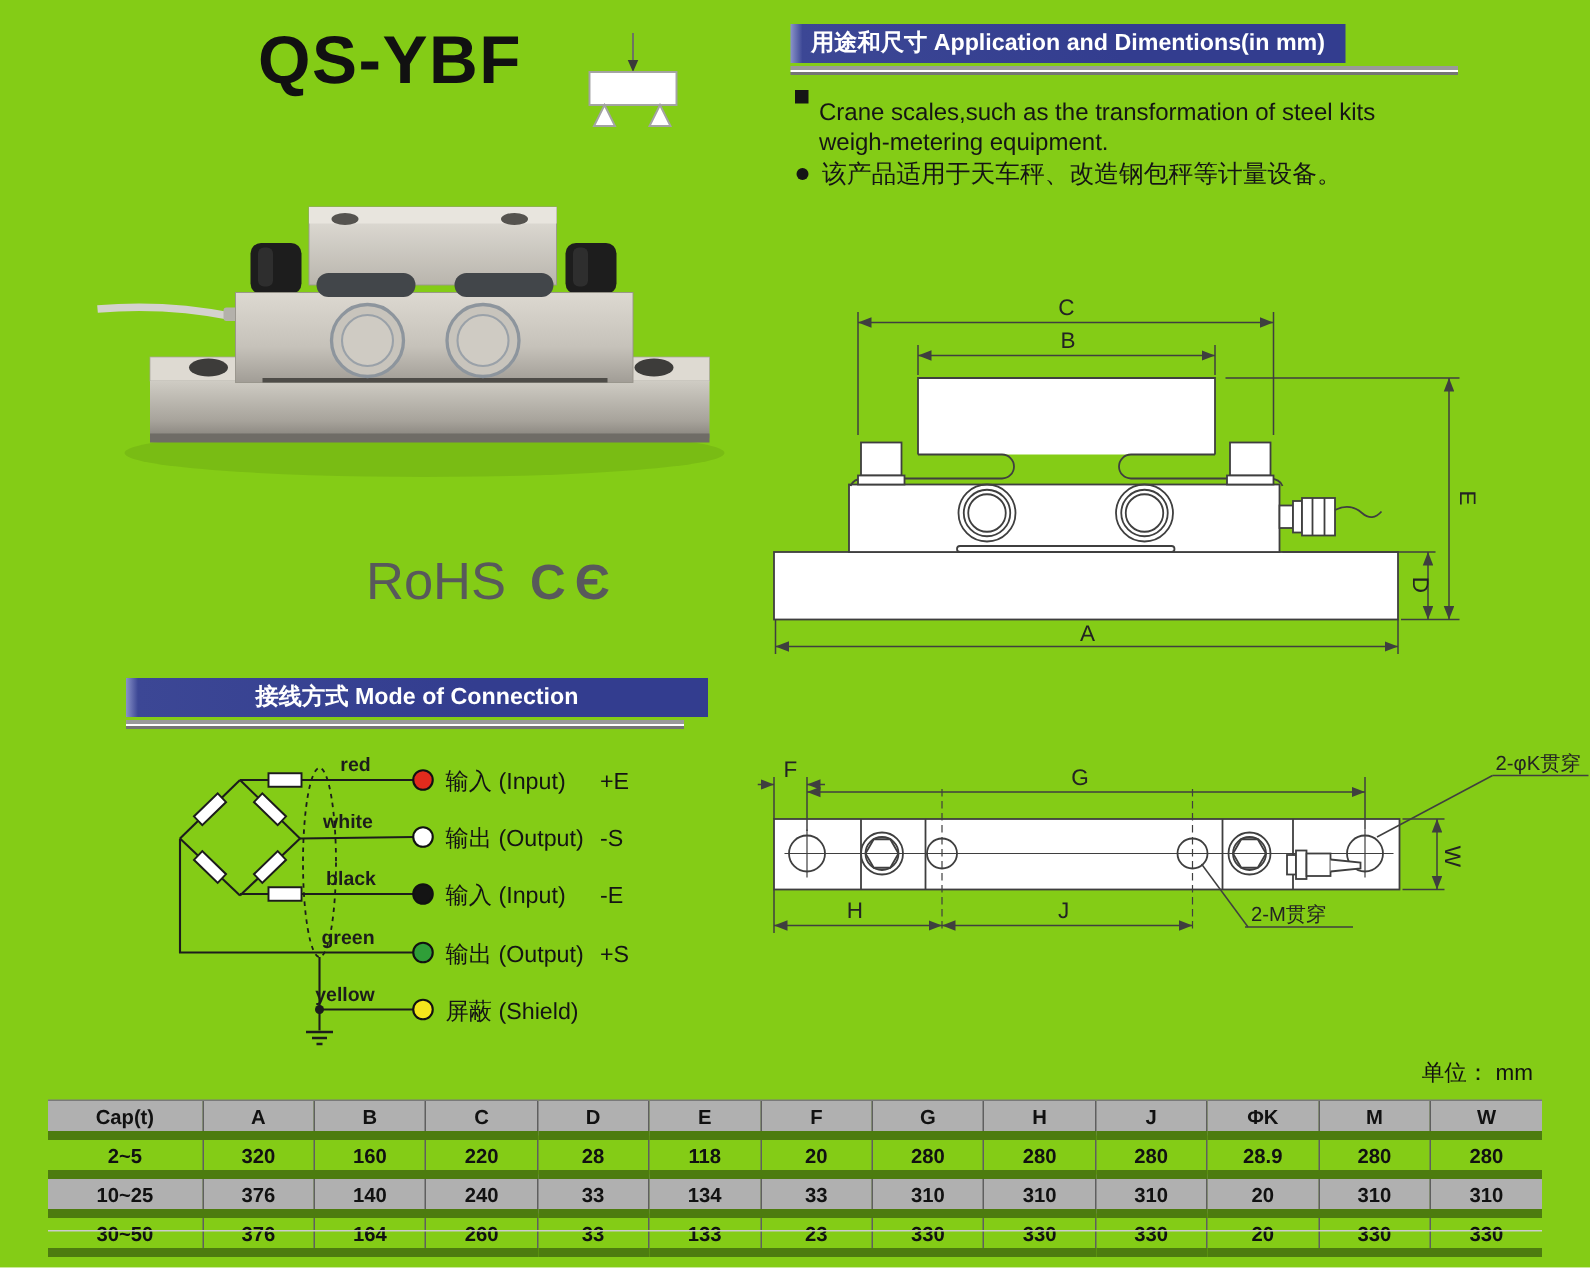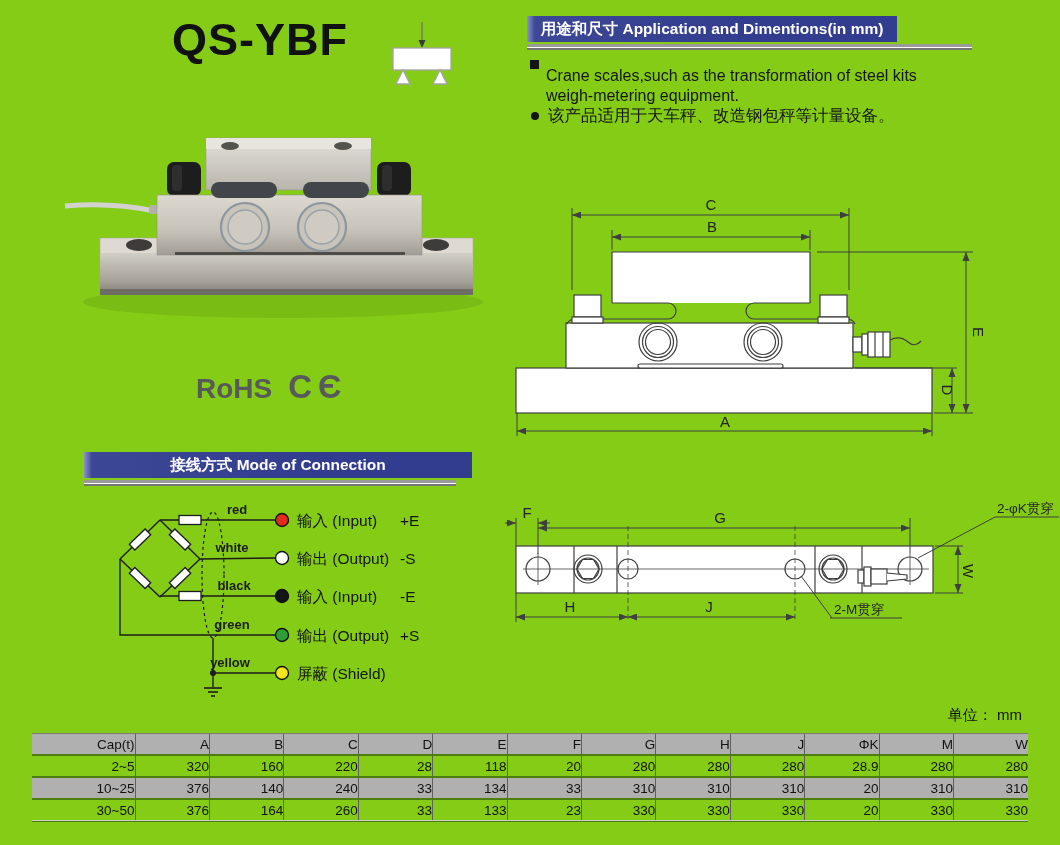--- a/index.html
+++ b/index.html
@@ -7,27 +7,27 @@
         font-family:"Liberation Sans",sans-serif;color:#1c1c1c;}
   .abs{position:absolute;}
   .title{font-size:45px;font-weight:bold;letter-spacing:1px;color:#111;}
   .section-bar{background:linear-gradient(90deg,#8a93c9 0px,#3c4795 8px,#333d8f 60%,#333d8f 100%);
         color:#fff;font-weight:bold;font-size:15.5px;text-align:center;height:26px;line-height:26px;}
   .bar-underline{height:6px;background:linear-gradient(#9a9a9a 0 3px,#ffffff 3px 4px,#757575 4px 6px);}
   .bullet-text{font-size:16px;line-height:20px;color:#151515;}
   .bullet-cn{font-size:16.5px;color:#151515;}
   .sq-marker{width:9px;height:9px;background:#151515;}
   .rd-marker{width:8px;height:8px;border-radius:50%;background:#151515;}
-  .rohs{font-size:28px;font-weight:bold;color:#58595b;letter-spacing:0px;}
+  .rohs{font-size:35px;font-weight:normal;color:#58595b;letter-spacing:0px;margin-left:48px;}
   .ce{font-size:33px;font-weight:bold;color:#58595b;letter-spacing:6px;margin-left:16px;}
   .unit-note{font-size:15px;color:#111;text-align:right;}
   table.dim-table{position:absolute;left:32px;top:733px;width:996px;border-collapse:collapse;
         table-layout:fixed;font-size:13.5px;text-align:center;color:#111;}
-  .dim-table th,.dim-table td{height:20px;padding:0;font-weight:normal;
-        border-bottom:2px solid #4d7c0f;border-left:1px solid #5f5f5f;text-align:right;}
+  .dim-table th,.dim-table td{height:20px;padding:0;font-weight:bold;
+        border-bottom:6px solid #4d7c0f;border-left:1px solid #5f5f5f;}
   .dim-table th:first-child,.dim-table td:first-child{border-left:none;}
   .dim-table thead th{background:#b0b0b0;border-top:1px solid #7a7a7a;}
   .dim-table tbody tr.gray{background:#b0b0b0;}
   .after-line{position:absolute;left:32px;top:820px;width:996px;height:1px;background:#cccccc;}
   svg text{font-family:"Liberation Sans",sans-serif;}
   .dwg-label{font-size:15px;fill:#232323;}
   .wire-label{font-size:13px;font-weight:bold;fill:#1c1c1c;}
   .pin-label{font-size:15.5px;fill:#141414;}
   .callout{font-size:13.5px;fill:#232323;}
 </style>

